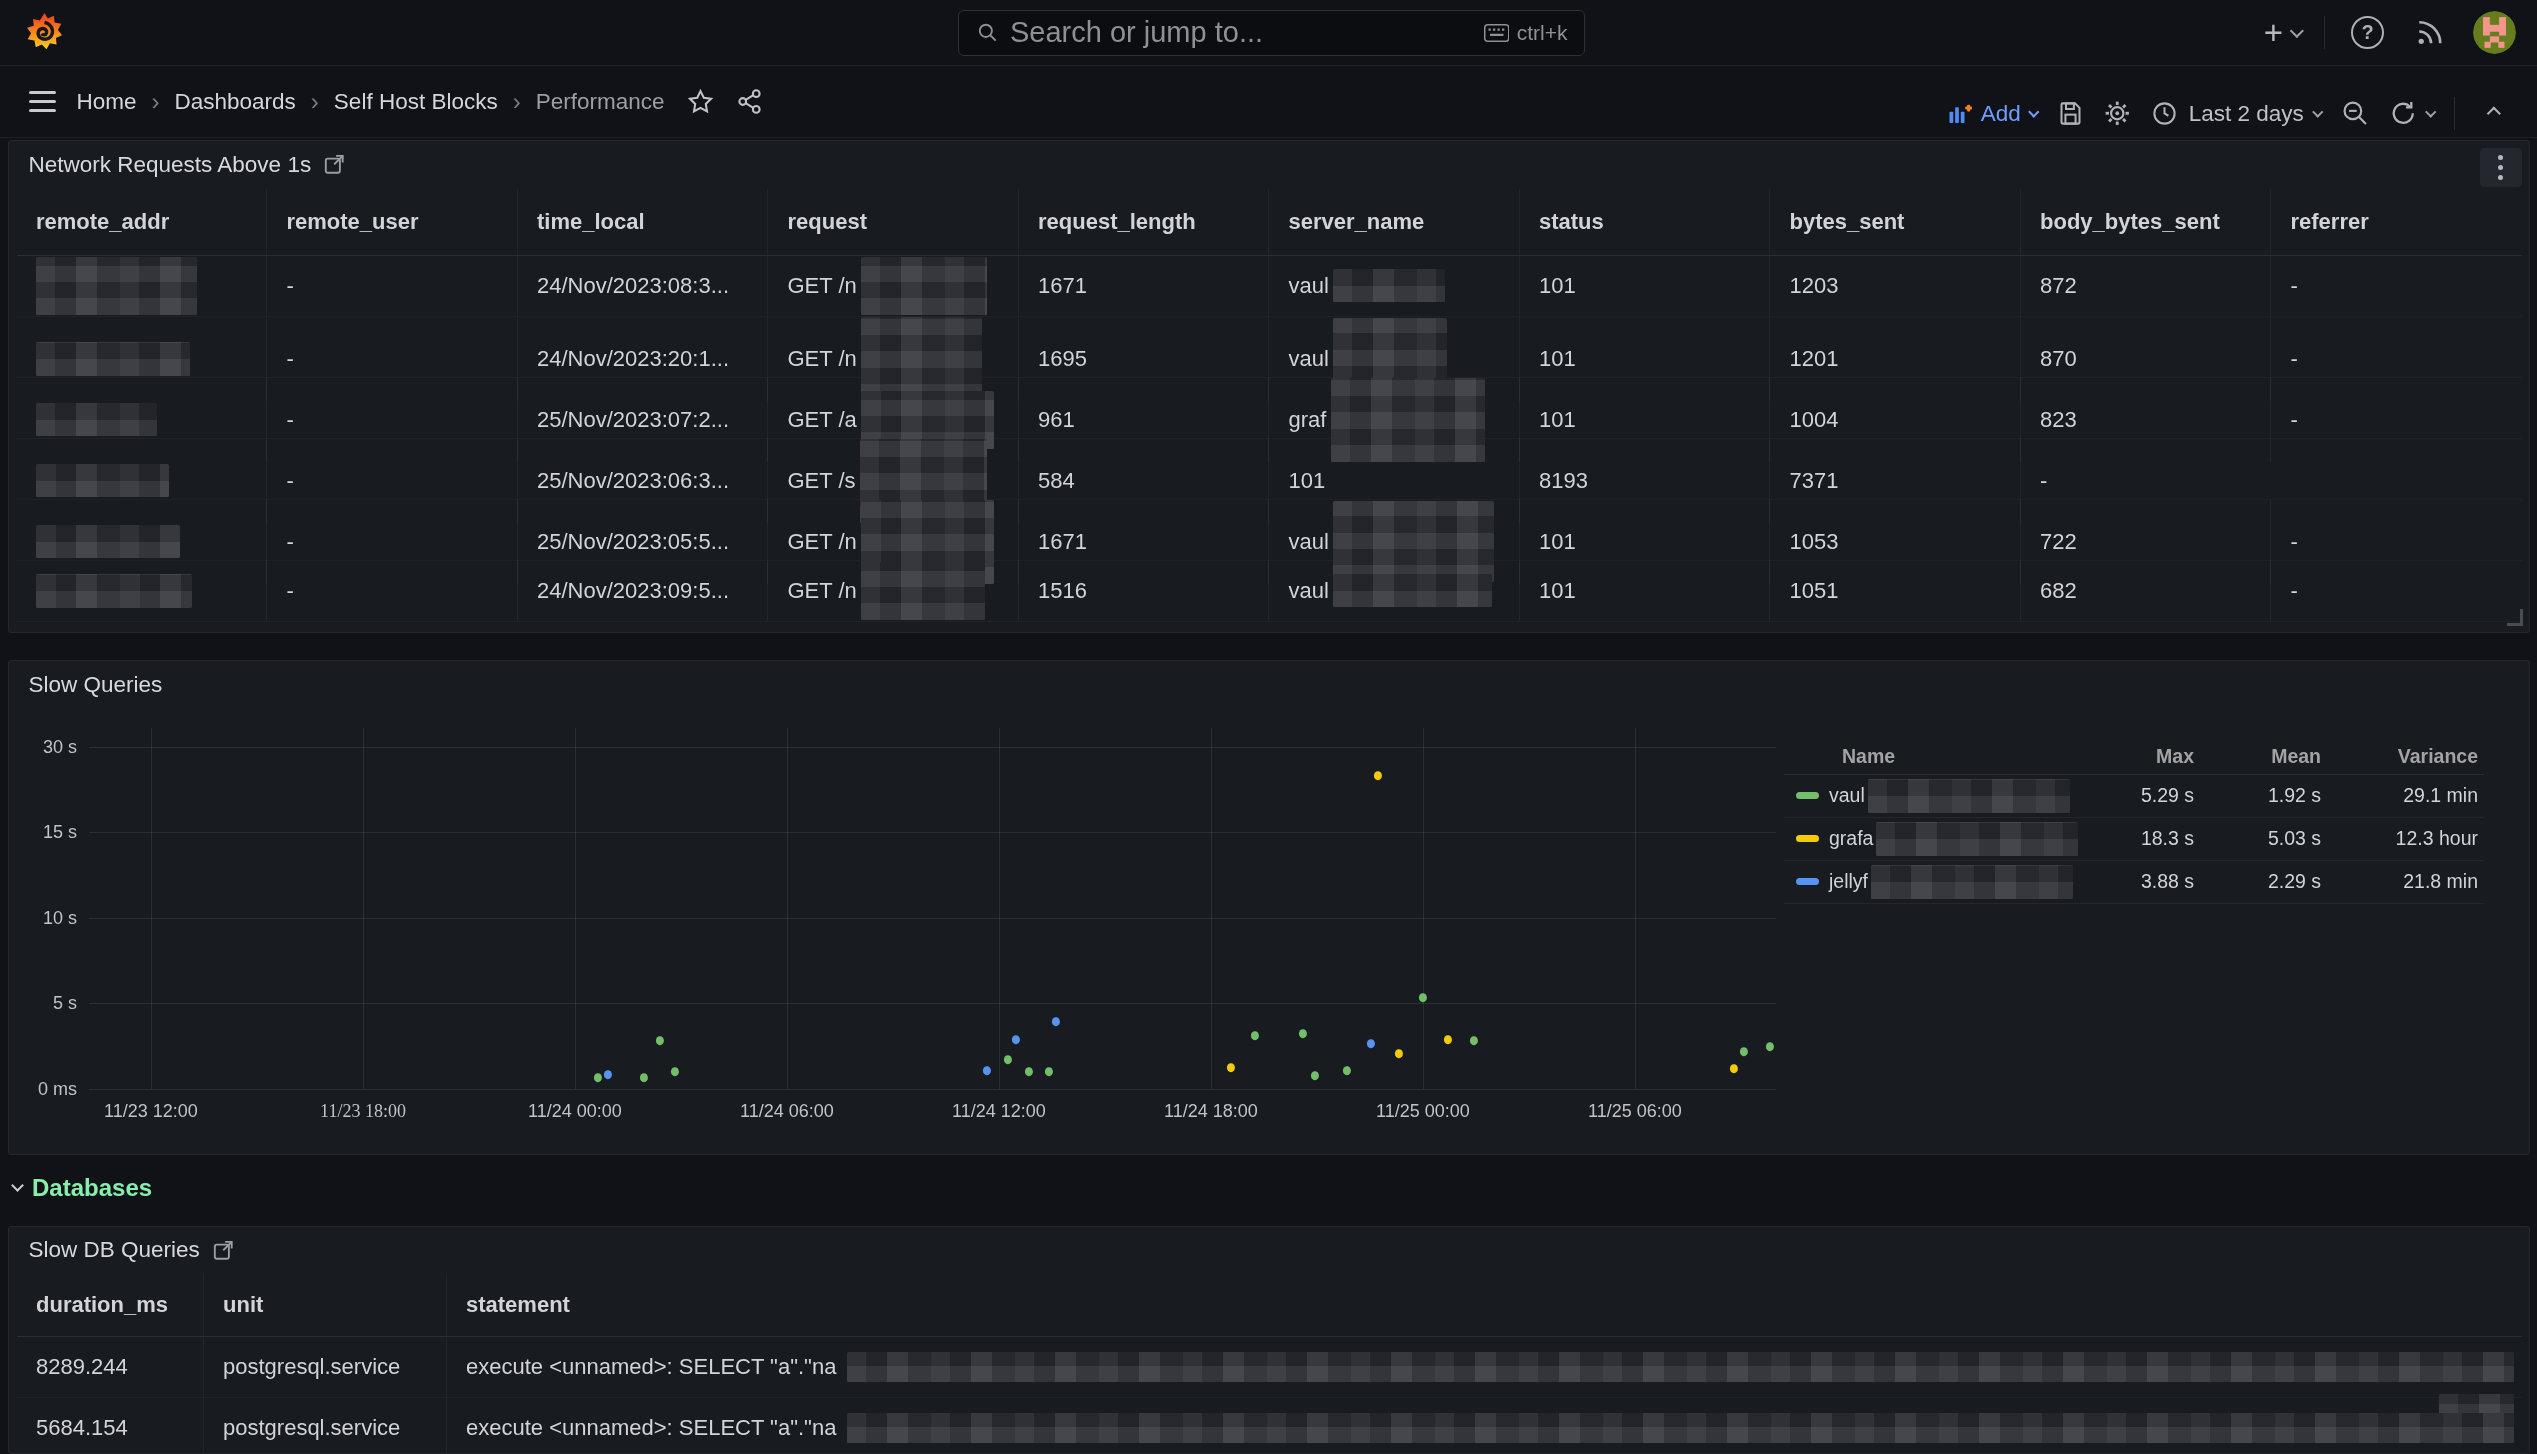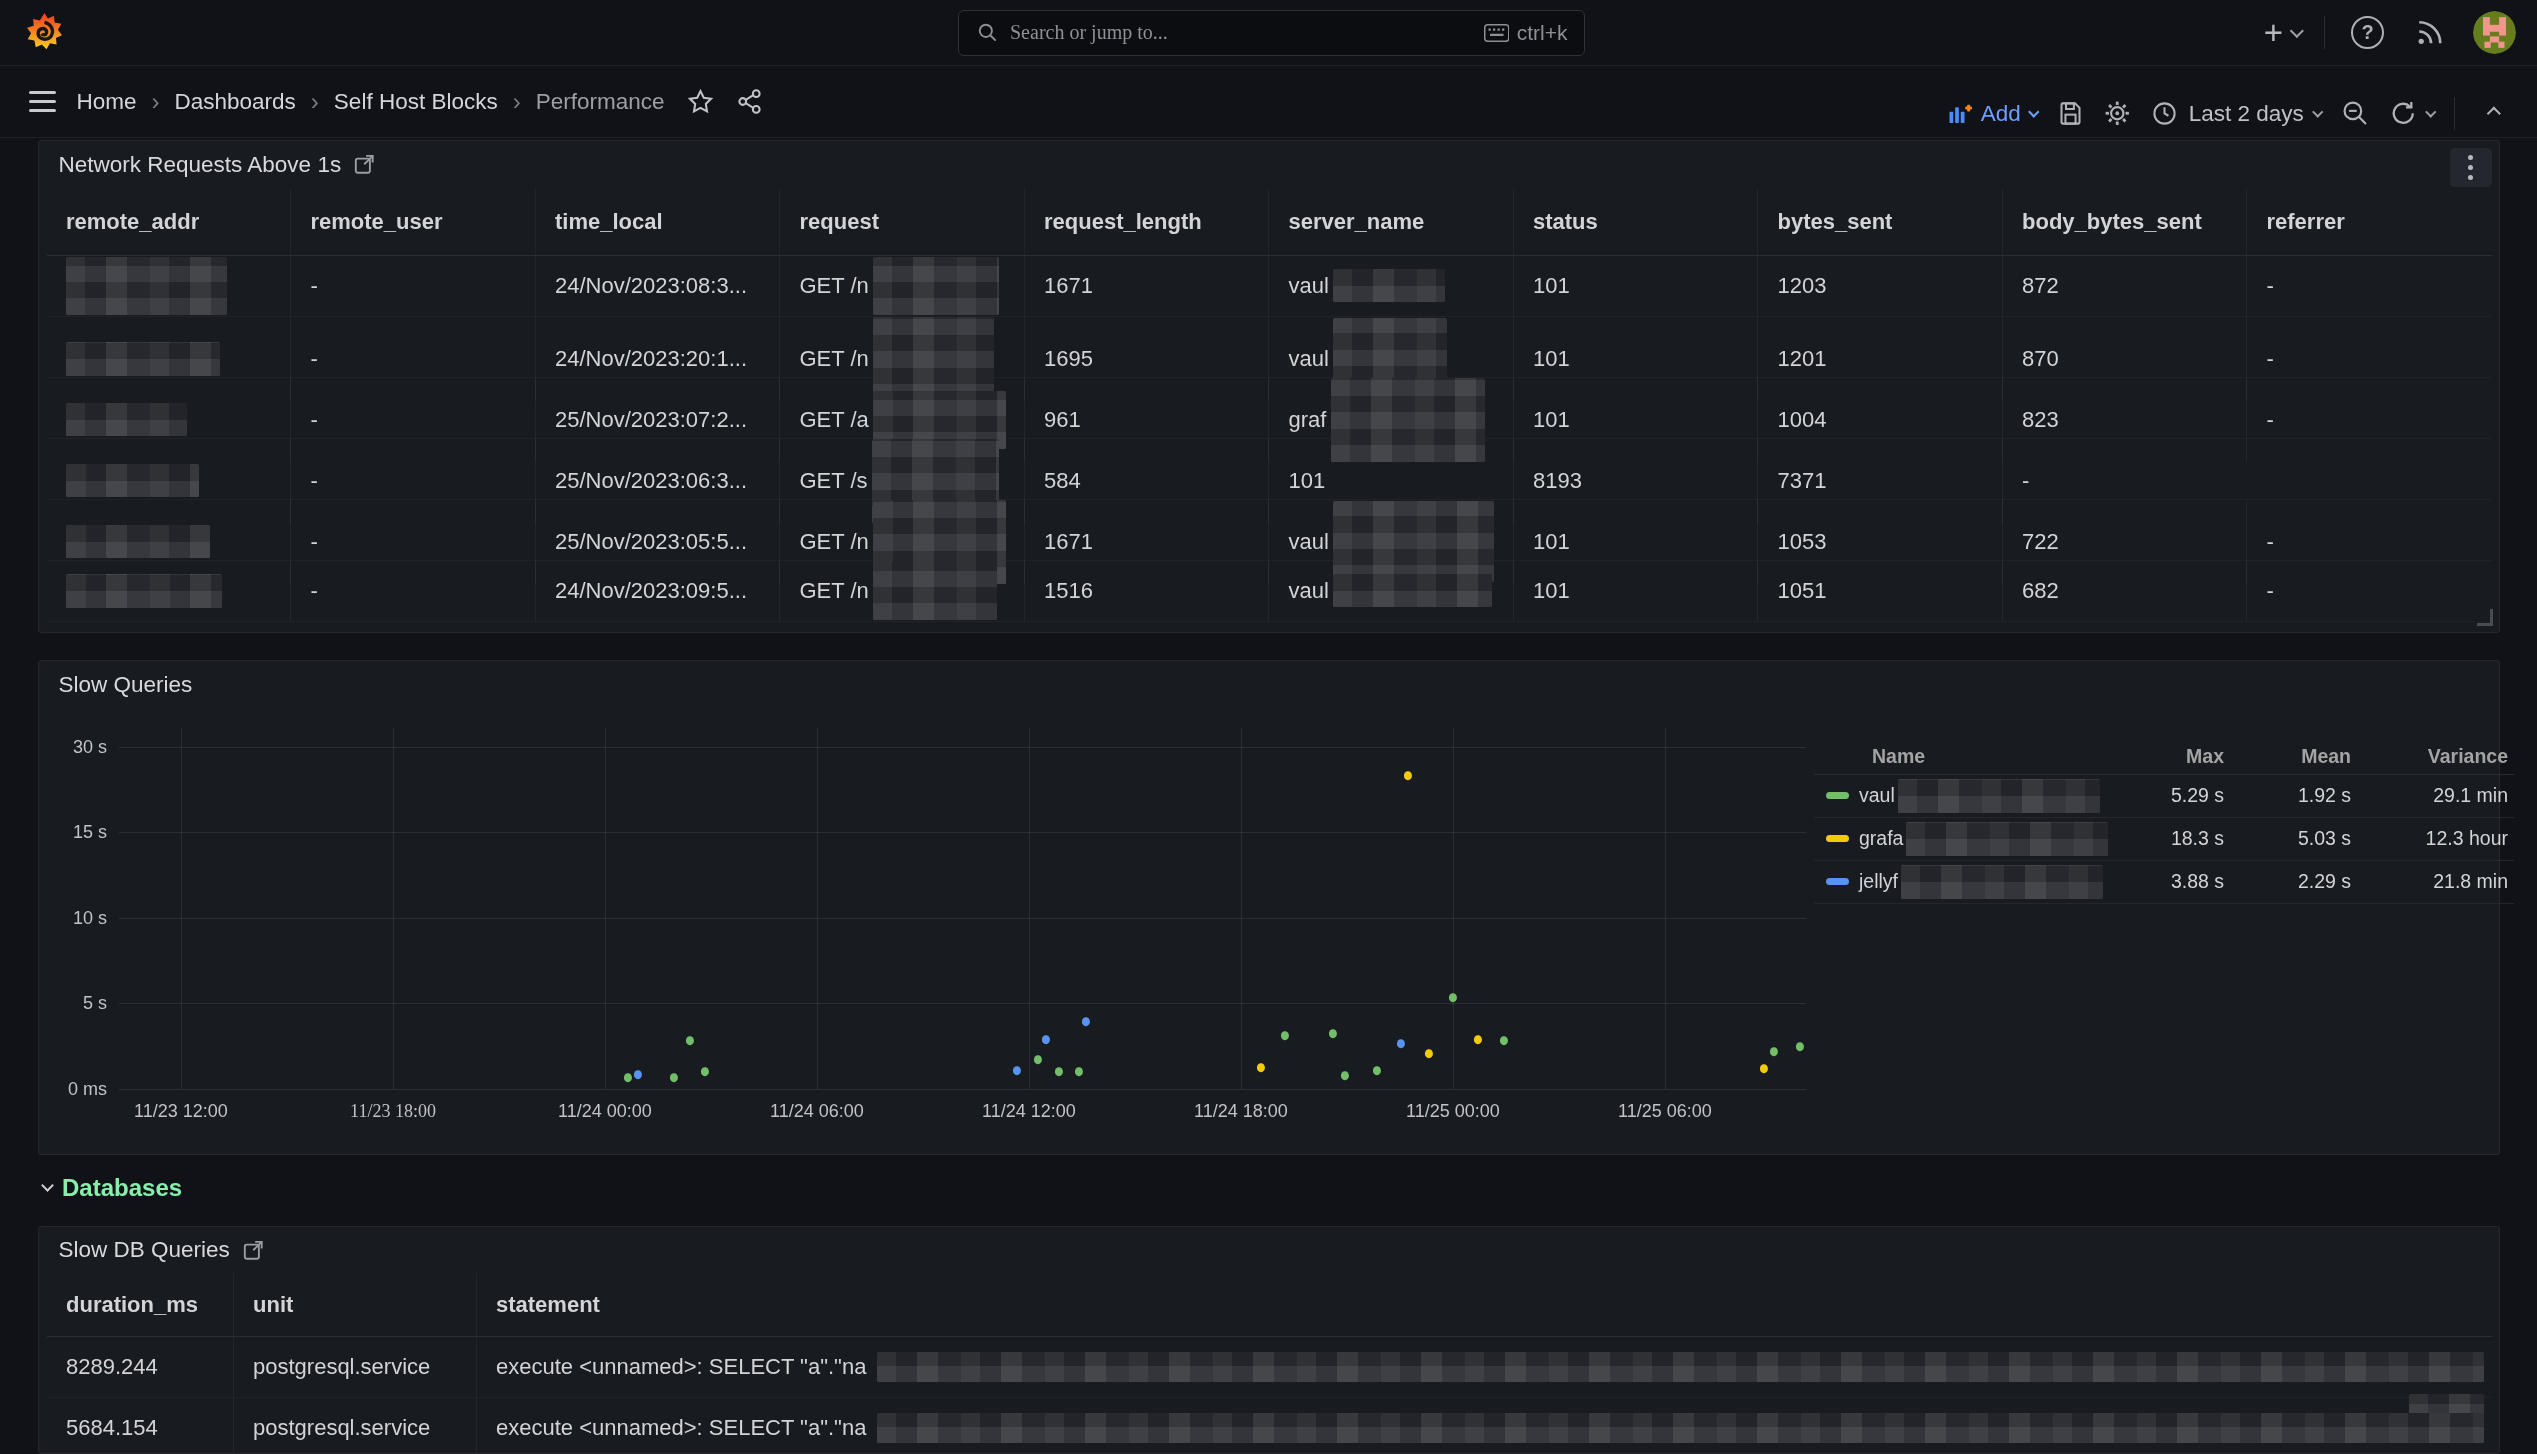--- a/index.html
+++ b/index.html
@@ -10,21 +10,21 @@
   }
   svg { display:block; }
 
   
   .topnav{height:66px; display:flex; align-items:center; padding:0 22.5px;
     border-bottom:0.7px solid #1d1f24; position:relative;}
   .topnav-right{margin-left:auto; display:flex; align-items:center; gap:22.5px;}
   .searchbox{position:absolute; left:958px; top:9.7px; width:627px; height:46px;
     background:#0c0d11; border:0.7px solid #2e3138; border-radius:6px;
     display:flex; align-items:center; padding:0 16.5px; gap:12px; cursor:text;}
-  .searchbox .ph{color:#8e9097; font-size:20px;font-family:Liberation Serif, serif;}
+  .searchbox .ph{color:#8e9097; font-size:29px;}
   .searchbox .kbd-wrap{margin-left:auto; display:flex; align-items:center; gap:7.5px; color:#8e9097; font-size:21px;}
   .icon-btn{display:flex; align-items:center; justify-content:center; width:40px; height:40px;
     color:#aeb0b7; cursor:pointer;}
   .vdivider{width:0.7px; height:33px; background:#2a2c32;}
   .plus-glyph{font-size:33px; font-weight:300; color:#b6b8be; line-height:1;}
   .chev{display:inline-block; border-right:2.2px solid currentColor; border-bottom:2.2px solid currentColor;}
   .chev.down{width:9.7px;height:9.7px;transform:rotate(45deg) translate(-1.5px,-1.5px);}
   .chev.up{width:9.7px;height:9.7px;transform:rotate(-135deg);}
   .help-circle{width:33px;height:33px;border:2.2px solid #aeb0b7;border-radius:50%;
     display:flex;align-items:center;justify-content:center;font-size:20px;color:#aeb0b7;font-weight:bold;}
@@ -39,21 +39,21 @@
   .crumb{color:#d5d6db;cursor:pointer;white-space:nowrap;}
   .crumb.muted{color:#9d9fa5;}
   .crumb-sep{color:#7b7d84;font-size:24px;}
   .subnav-right{margin-left:auto;display:flex;align-items:center;gap:19.5px;margin-top:24px;}
   .add-btn{display:flex;align-items:center;gap:9px;color:#6e9fff;font-size:22.5px;cursor:pointer;}
   .toolbar-icon{color:#b0b2b9;cursor:pointer;display:flex;align-items:center;gap:9px;}
   .time-btn{display:flex;align-items:center;gap:10.5px;color:#c0c1c7;font-size:22.5px;cursor:pointer;}
   .small-chev{width:7.5px;height:7.5px;border-right:2.2px solid #9d9fa5;border-bottom:2.2px solid #9d9fa5;transform:rotate(45deg);margin-top:-3px;}
 
   
-  main{padding:0 38px;}
+  main{padding:0 8px;}
   .panel{background:#181b20; border:0.7px solid #25272d; border-radius:3px; position:relative;}
   .panel-header{height:48px; display:flex; align-items:center; padding:0 19.5px; gap:12px;}
   .panel-title{font-size:22.5px; color:#d8d9dd; cursor:pointer;}
   .ext-icon{color:#9d9fa5; cursor:pointer;}
   .kebab{position:absolute; top:7.5px; right:7.5px; width:42px; height:39px; border-radius:4.5px;
     background:#25272e; display:flex; flex-direction:column; align-items:center; justify-content:center;
     gap:5.2px; cursor:pointer;}
   .kebab i{width:5.2px;height:5.2px;border-radius:50%;background:#b7b9c0;}
   .resize-corner{position:absolute; right:6px; bottom:6px; width:16.5px; height:16.5px; cursor:nwse-resize;
     border-right:3px solid #4a4c53; border-bottom:3px solid #4a4c53;}

